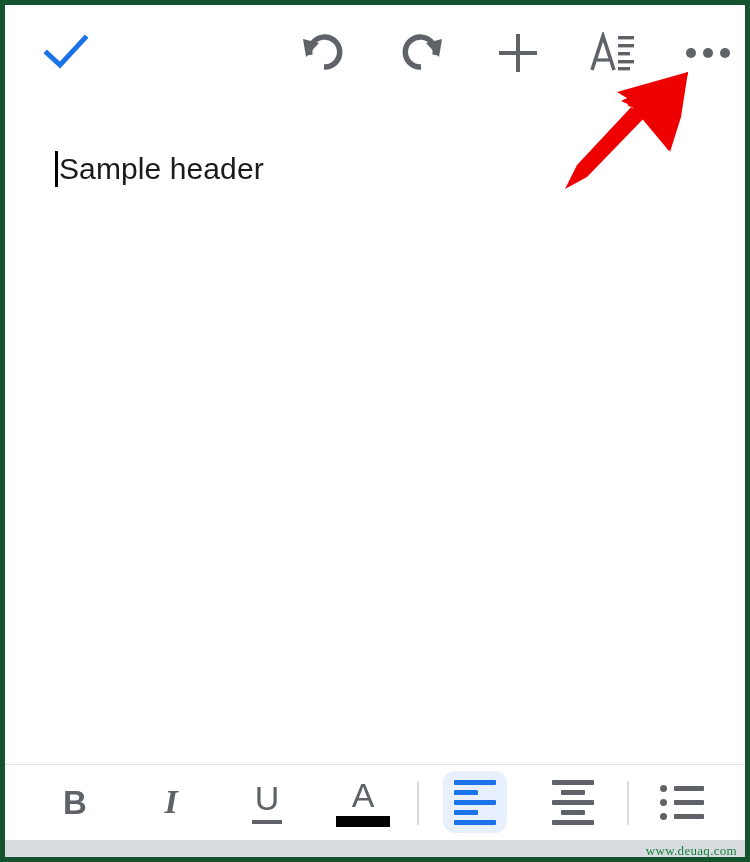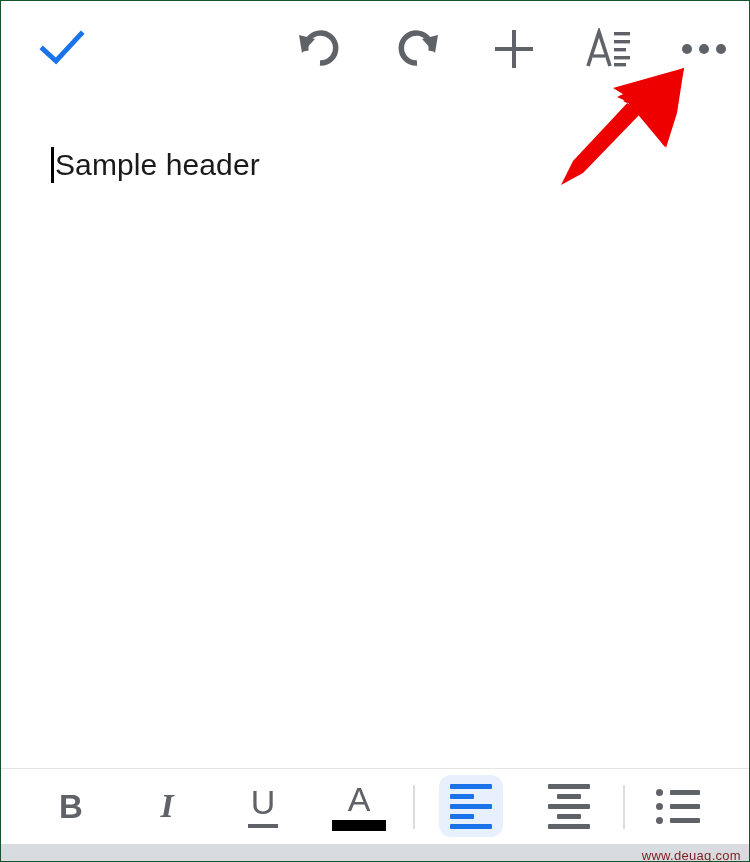--- a/index.html
+++ b/index.html
@@ -12,21 +12,21 @@
     font-family: "Liberation Sans", sans-serif;
   }
 
   .screen {
     position: relative;
     width: 750px;
     height: 862px;
     background: #ffffff;
     overflow: hidden;
     box-sizing: border-box;
-    border: 1px solid #14532d;
+    border: 5px solid #14532d;
   }
 
   
   .top-toolbar {
     position: absolute;
     left: 0;
     top: 0;
     width: 100%;
     height: 96px;
     background: #ffffff;
@@ -237,22 +237,22 @@
     width: 100%;
     height: 17px;
     background: #d8dbe0;
   }
 
   .watermark {
     position: absolute;
     right: 8px;
     bottom: -2px;
     font-size: 13px;
-    color: #7f1d1d;
-    font-family: Liberation Sans, sans-serif;
+    color: #15803d;
+    font-family: Liberation Serif, serif;
     letter-spacing: 0.3px;
     white-space: nowrap;
   }
 </style>
 </head>
 <body>
 
 <div class="screen">
 
   <div class="top-toolbar">

